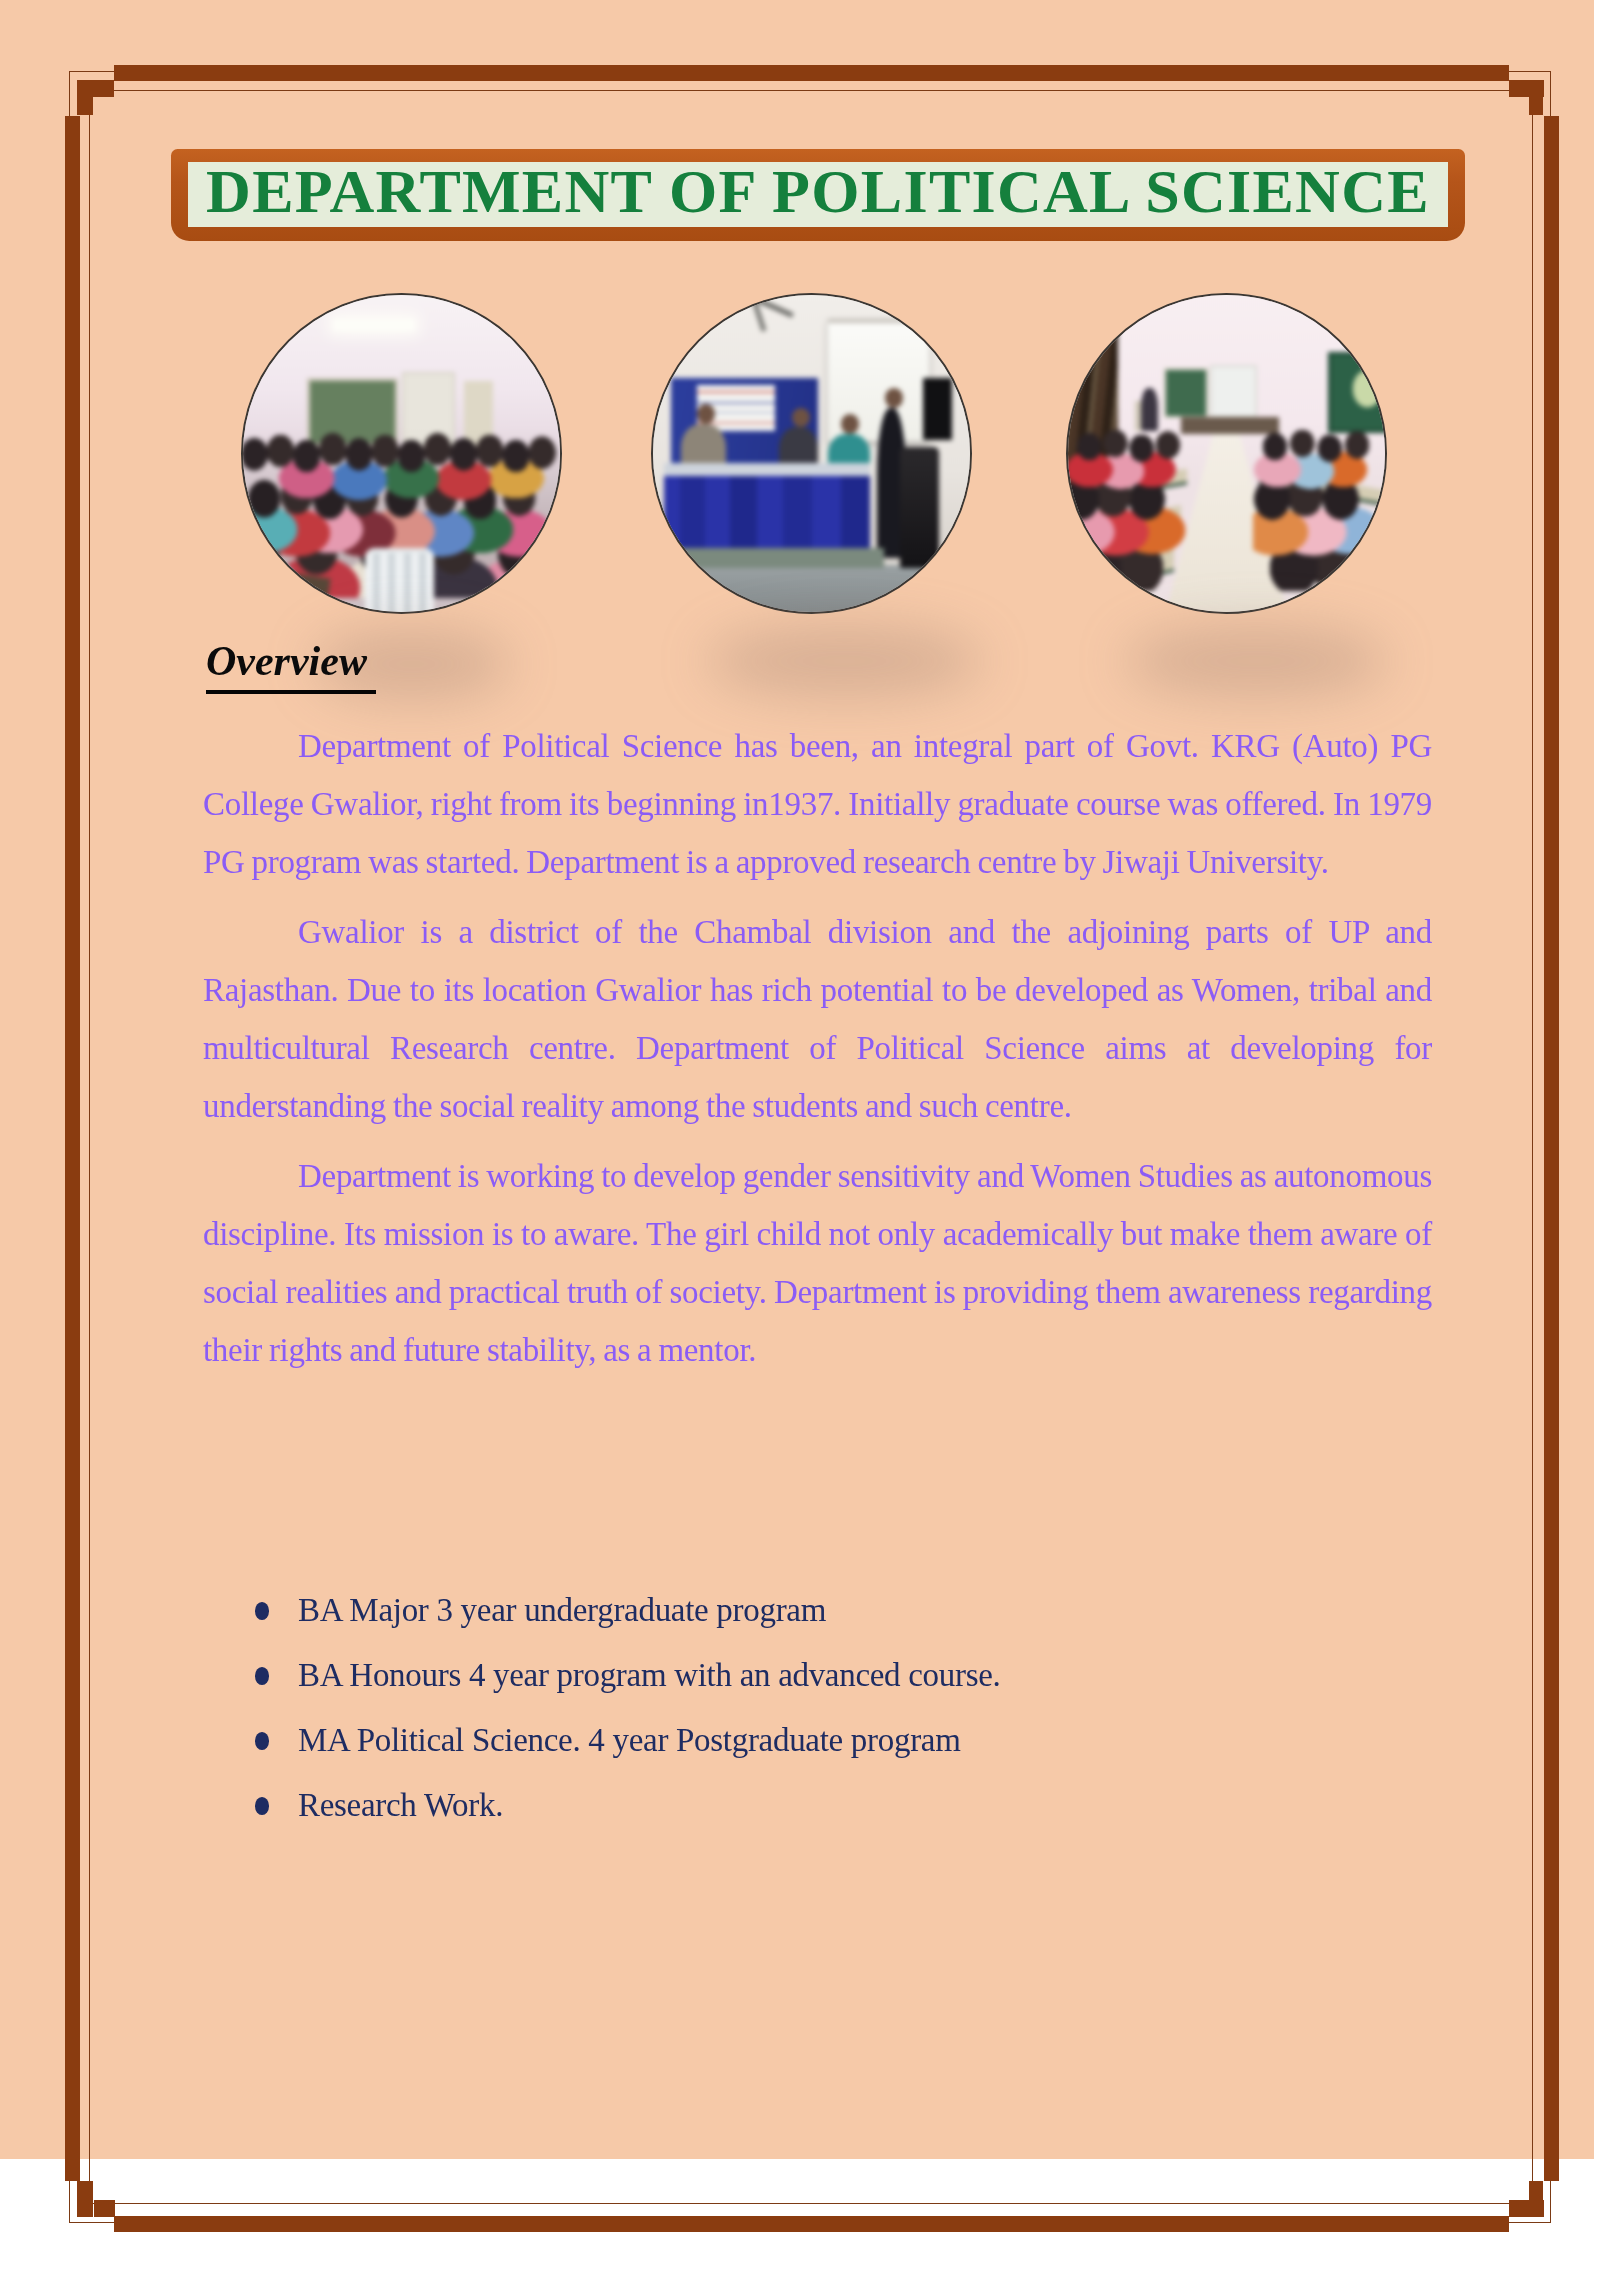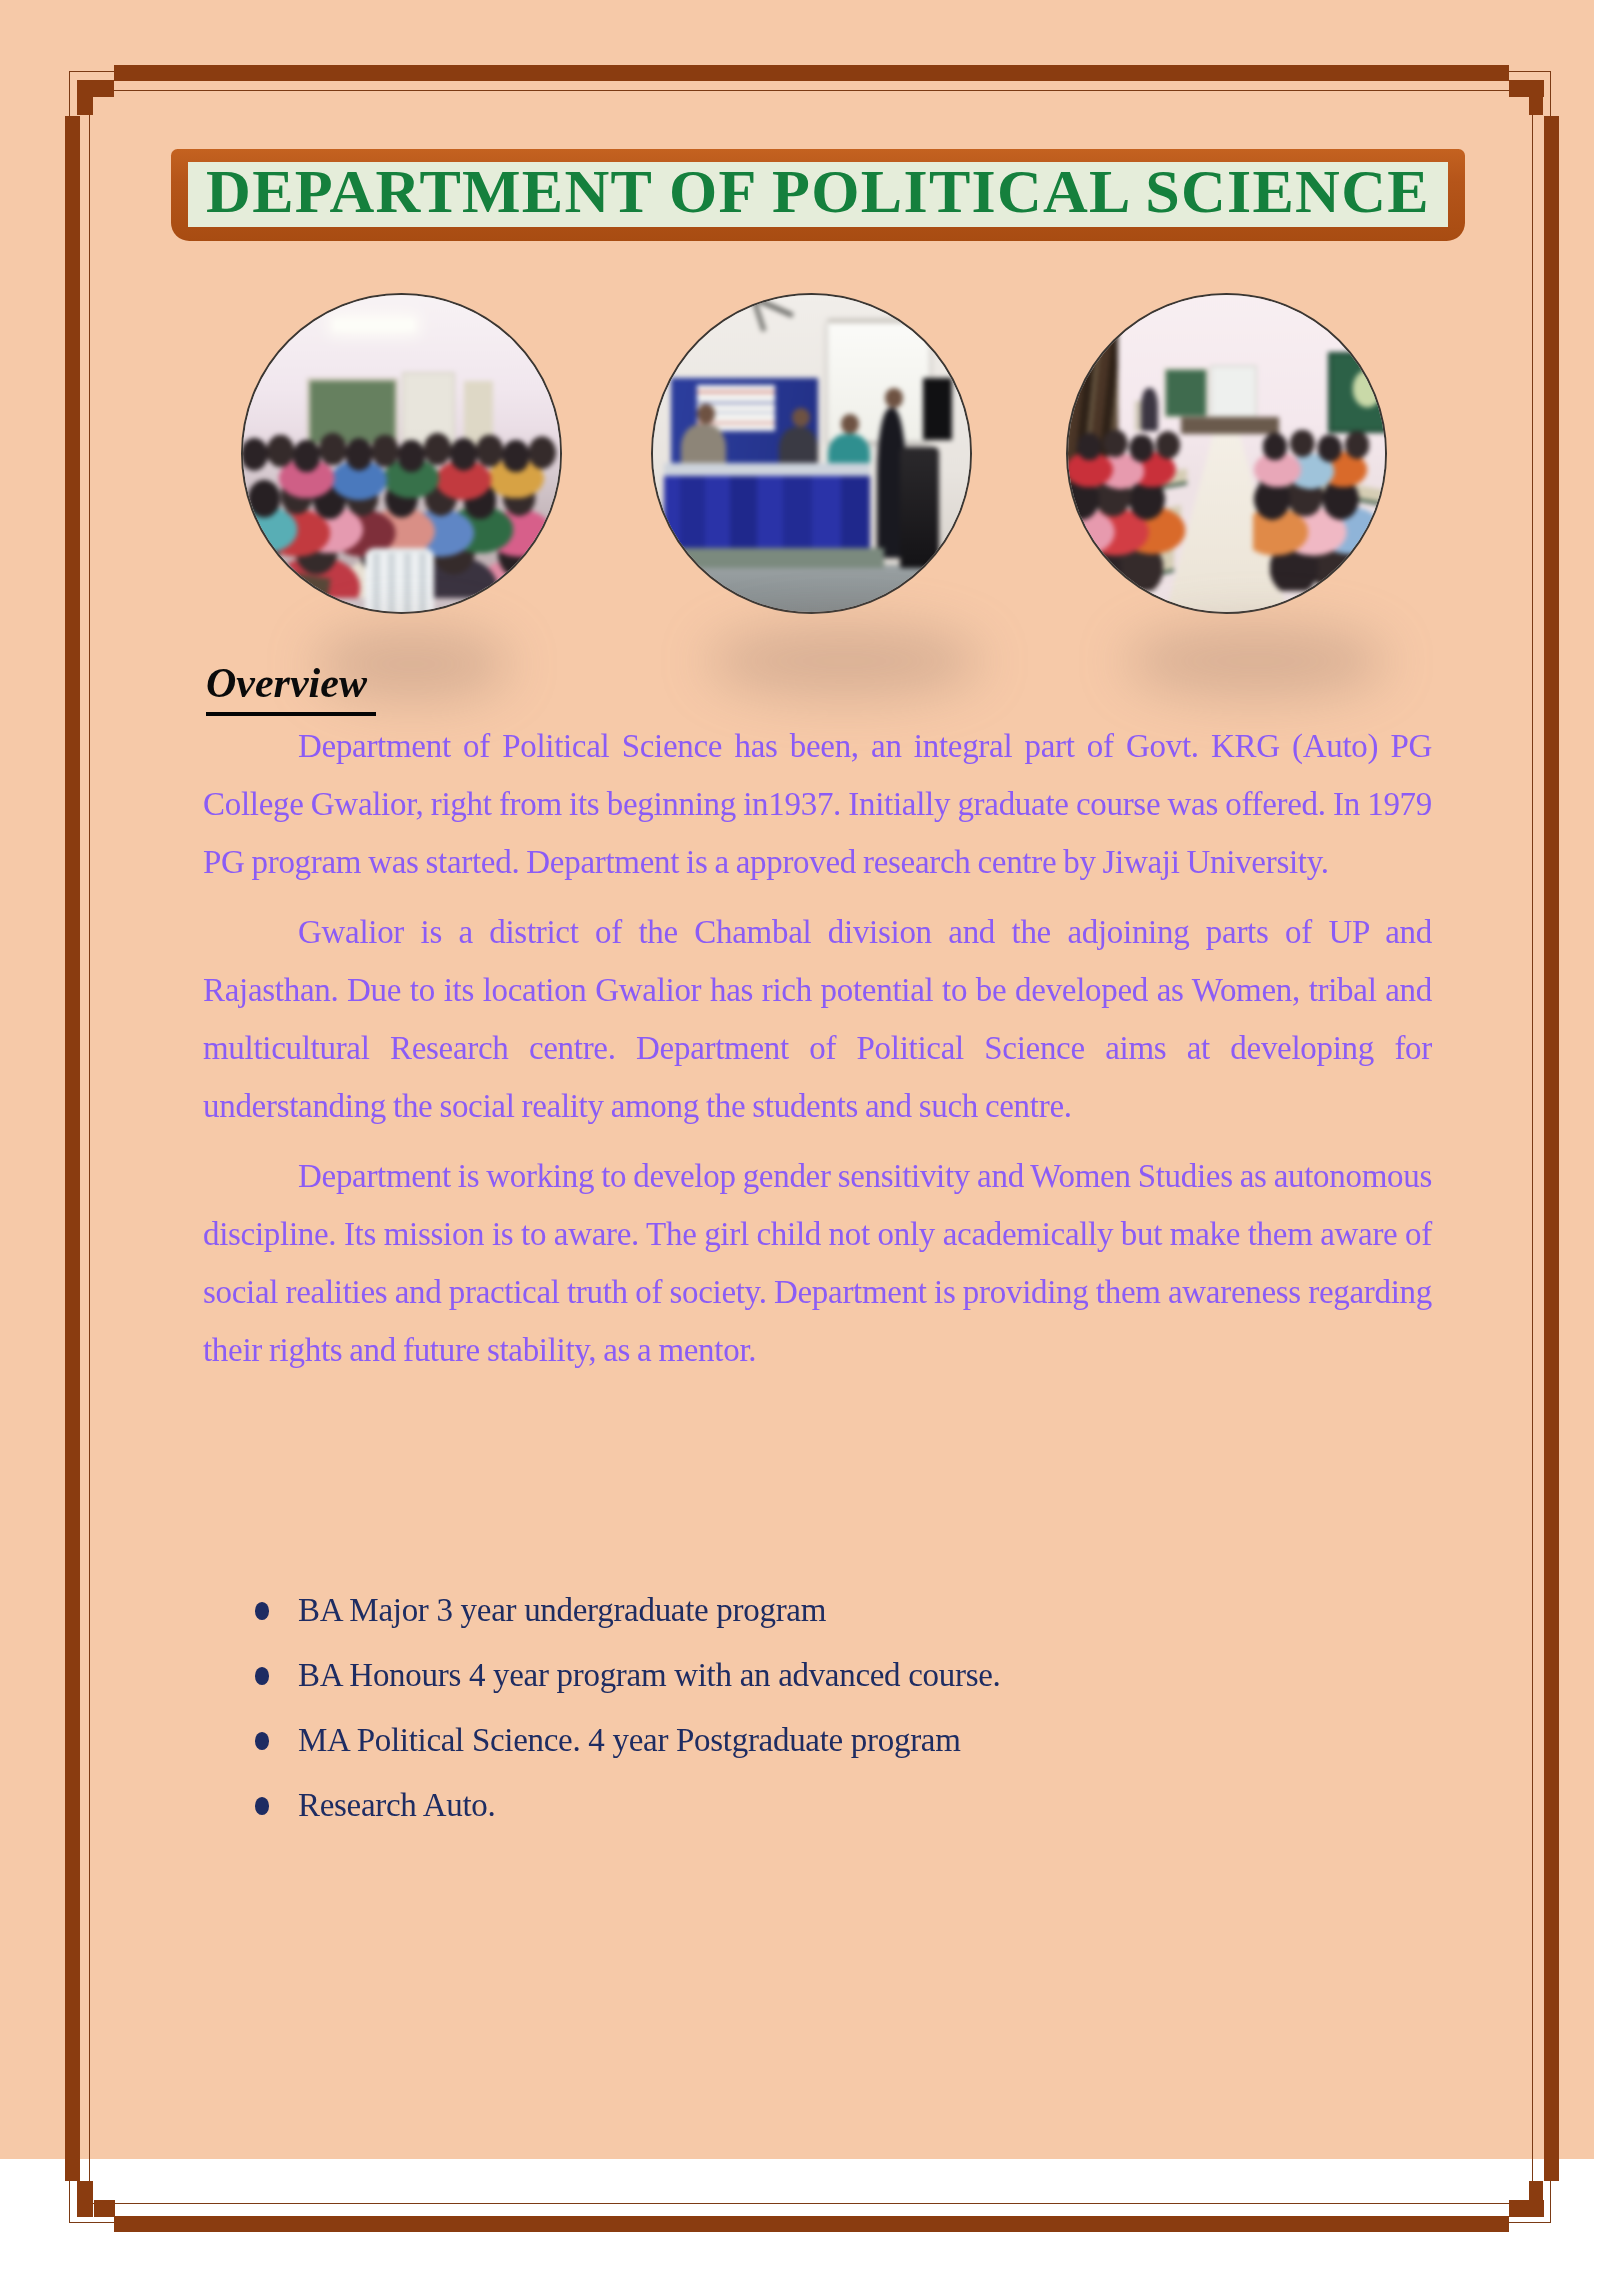--- a/index.html
+++ b/index.html
@@ -196,21 +196,21 @@
   .s3-desk-l3{left:-6%;top:84%;width:40%;height:6%;transform:skewY(-14deg);}
 
   
   .smudge{height:72px;border-radius:50%;background:rgba(150,120,105,.30);filter:blur(25px);}
   .smudge-1{left:314px;top:628px;width:196px;}
   .smudge-2{left:707px;top:625px;width:275px;}
   .smudge-3{left:1125px;top:625px;width:262px;}
 
   
   .overview-heading{
-    left:206px;top:659px;
+    left:206px;top:637px;
     font-size:42px;font-weight:bold;font-style:italic;color:#0b0b0b;
     border-bottom:4.6px solid #050505;padding-bottom:5.2px;padding-right:9.2px;
   }
   .body-copy{left:203px;top:717px;width:1229px;}
   .body-copy p{
     margin:0 0 11.8px 0;text-indent:95px;text-align:justify;
     font-size:33px;line-height:58px;color:#8b5cf6;
     letter-spacing:-0.3px;word-spacing:-1px;
   }
   .body-copy p.short-indent{text-indent:50px;}
@@ -317,15 +317,15 @@
 <div class="abs body-copy">
   <p>Department of Political Science has been, an integral part of Govt. KRG (Auto) PG College Gwalior, right from its beginning in1937. Initially graduate course was offered. In 1979 PG program was started. Department is a approved research centre by Jiwaji University.</p>
   <p>Gwalior is a district of the Chambal division and the adjoining parts of UP and Rajasthan. Due to its location Gwalior has rich potential to be developed as Women, tribal and multicultural Research centre. Department of Political Science aims at developing for understanding the social reality among the students and such centre.</p>
   <p>Department is working to develop gender sensitivity and Women Studies as autonomous discipline. Its mission is to aware. The girl child not only academically but make them aware of social realities and practical truth of society. Department is providing them awareness regarding their rights and future stability, as a mentor.</p>
 </div>
 
 <ul class="abs program-list">
   <li>BA Major 3 year undergraduate program</li>
   <li>BA Honours 4 year program with an advanced course.</li>
   <li>MA Political Science. 4 year Postgraduate program</li>
-  <li>Research Auto.</li>
+  <li>Research Work.</li>
 </ul>
 
 
 </body></html>

